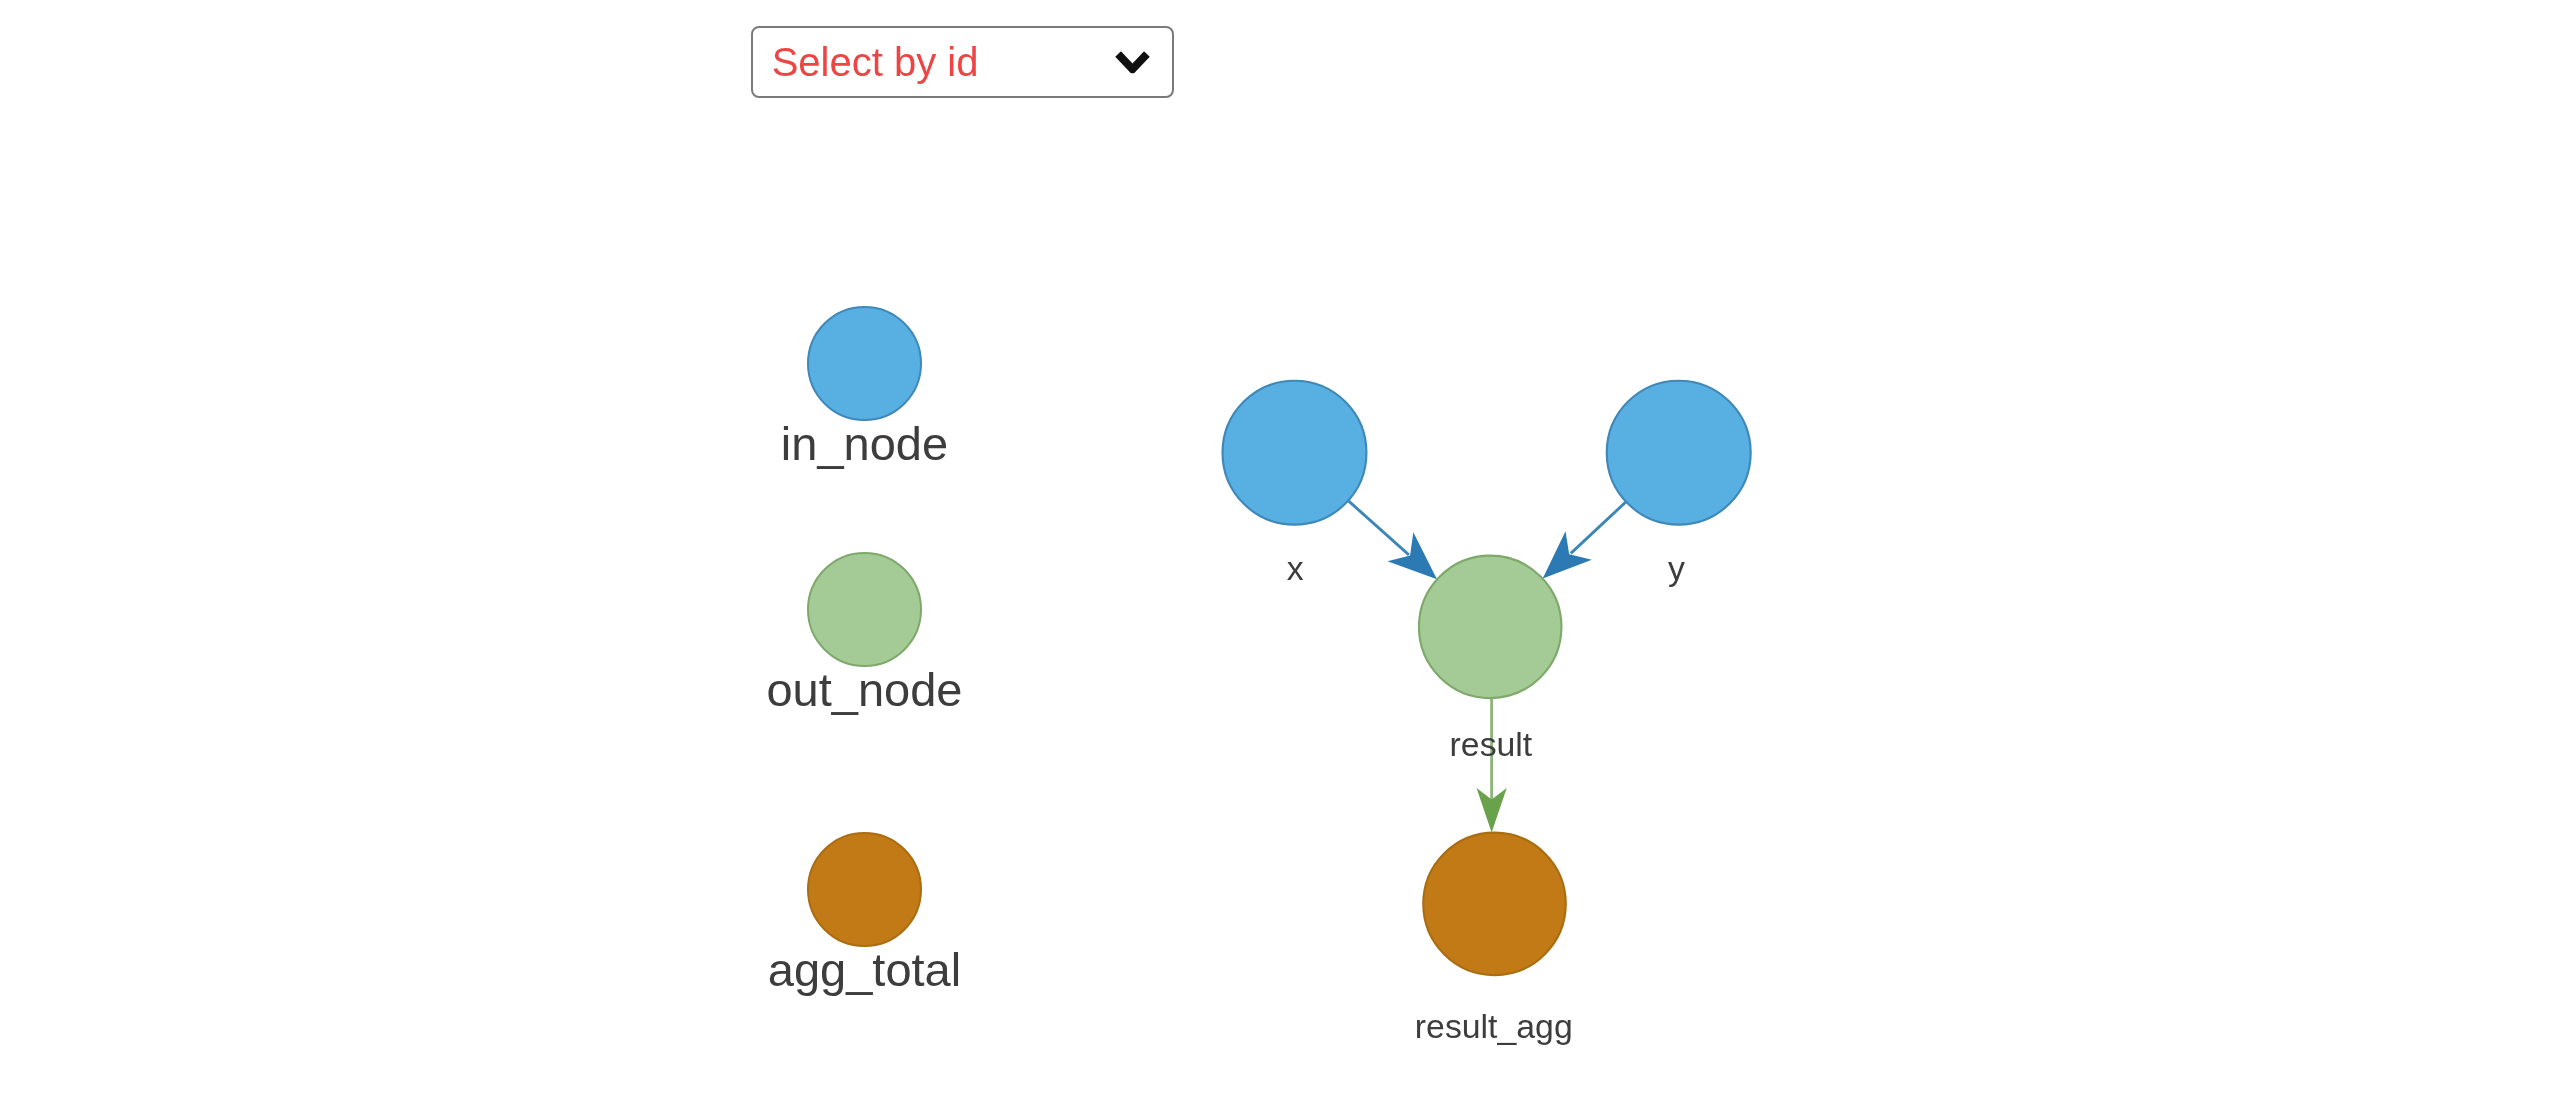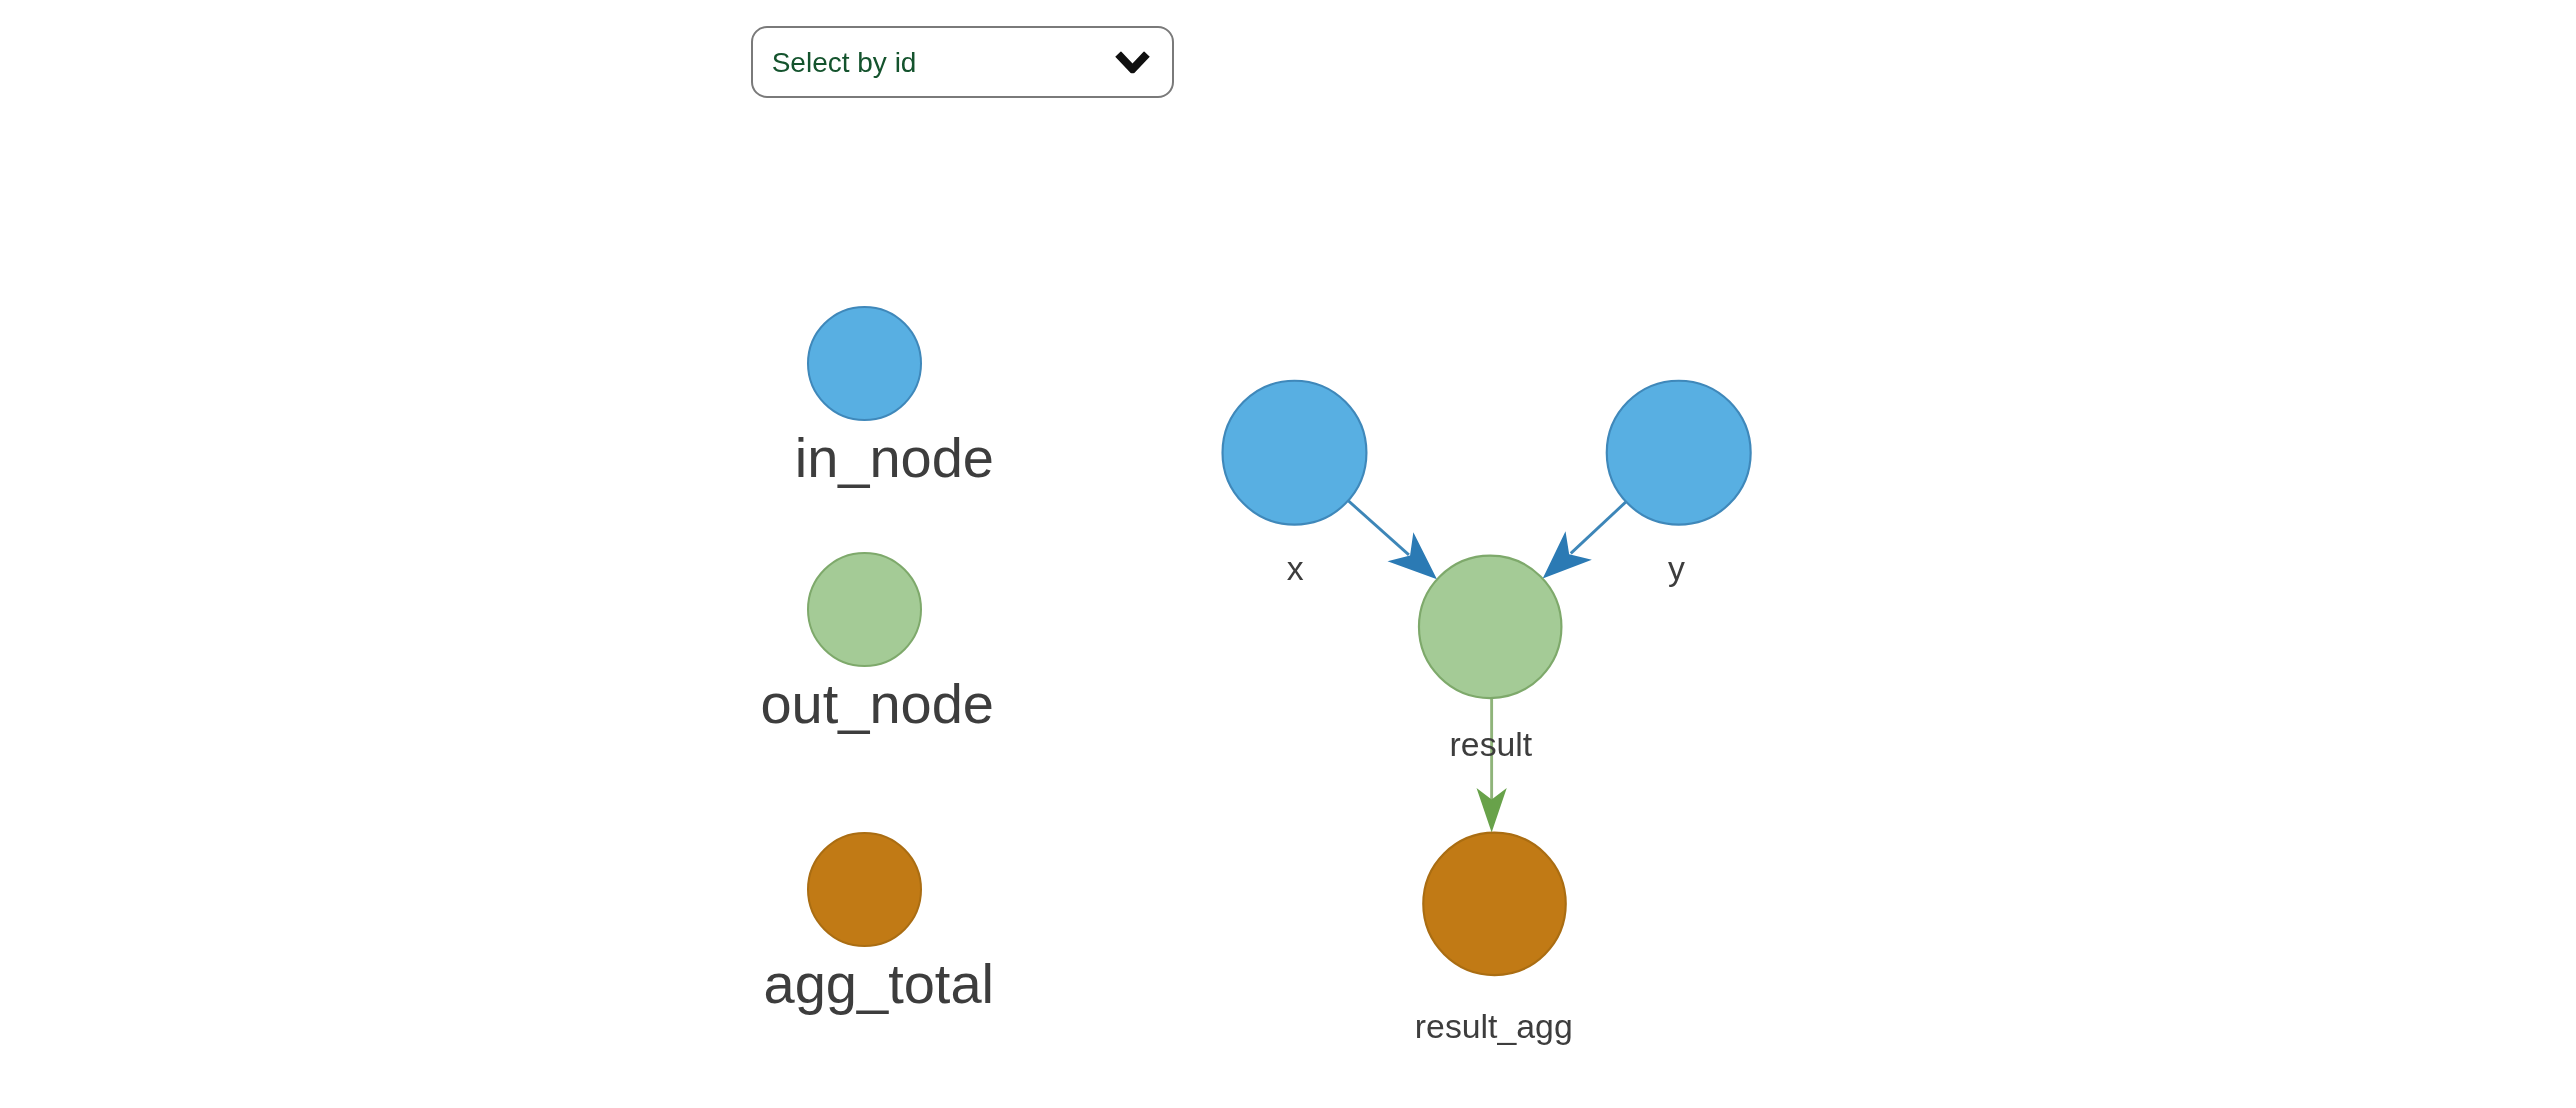--- a/index.html
+++ b/index.html
@@ -9,39 +9,39 @@
   
   .controls{position:absolute;left:751px;top:26px;}
   .select-wrap{position:relative;width:423px;height:72px;margin-bottom:25px;}
   .select-wrap.second{height:74px;}
   select.dd{
     -webkit-appearance:none;appearance:none;
     width:100%;height:100%;
     box-sizing:border-box;
     background:#ffffff;
     border:2.2px solid var(--select-border);
-    border-radius:16px;
+    border-radius:8px;
     padding:0 79px 0 18.7px;
     font-family:"Liberation Sans","DejaVu Sans",sans-serif;
-    font-size:28px;color:#14532d;
+    font-size:40px;color:#ef4444;
     outline:none;
   }
   .chev{position:absolute;right:24.5px;top:50%;transform:translateY(-50%);
     width:35px;height:21.6px;pointer-events:none;}
   .chev path{fill:none;stroke:#101010;stroke-width:5.5;}
 
   
   .legend-item{position:absolute;left:735px;width:259px;text-align:center;}
   .li-1{top:306px}.li-2{top:552px}.li-3{top:832px}
   .legend-circle{width:115px;height:115px;border-radius:50%;margin:0 auto;
     border:2.2px solid;box-sizing:border-box;}
   .lc-in{background:var(--blue-fill);border-color:var(--blue-stroke);}
   .lc-out{background:var(--green-fill);border-color:var(--green-stroke);}
   .lc-agg{background:var(--orange-fill);border-color:var(--orange-stroke);}
-  .legend-label{margin-top:16px;font-size:56px;line-height:42px;color:var(--label-color);text-align:right;}
+  .legend-label{margin-top:2px;font-size:47px;line-height:42px;color:var(--label-color);}
 
   
   svg.graph{position:absolute;left:0;top:0;}
   .edge-blue{stroke:var(--blue-edge);stroke-width:4;fill:none;}
   .edge-green{stroke:var(--green-edge);stroke-width:4;fill:none;}
   .arrow-blue{fill:var(--blue-arrow);stroke:none;}
   .arrow-green{fill:var(--green-arrow);stroke:none;}
   .node-in{fill:var(--blue-fill);stroke:var(--blue-stroke);stroke-width:3;}
   .node-out{fill:var(--green-fill);stroke:var(--green-stroke);stroke-width:3;}
   .node-agg{fill:var(--orange-fill);stroke:var(--orange-stroke);stroke-width:3;}

